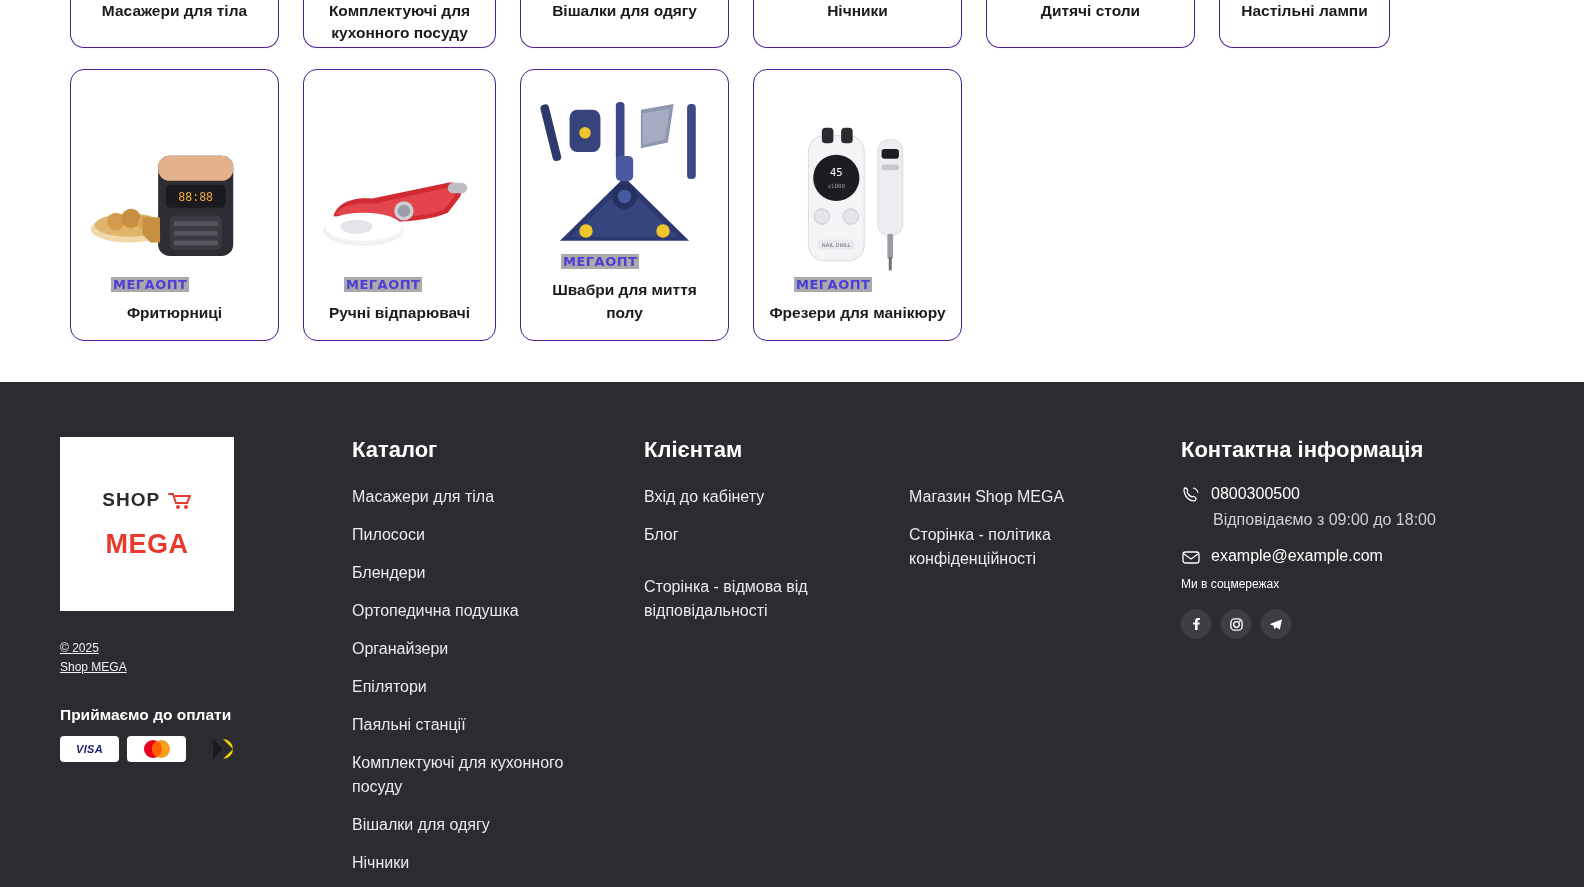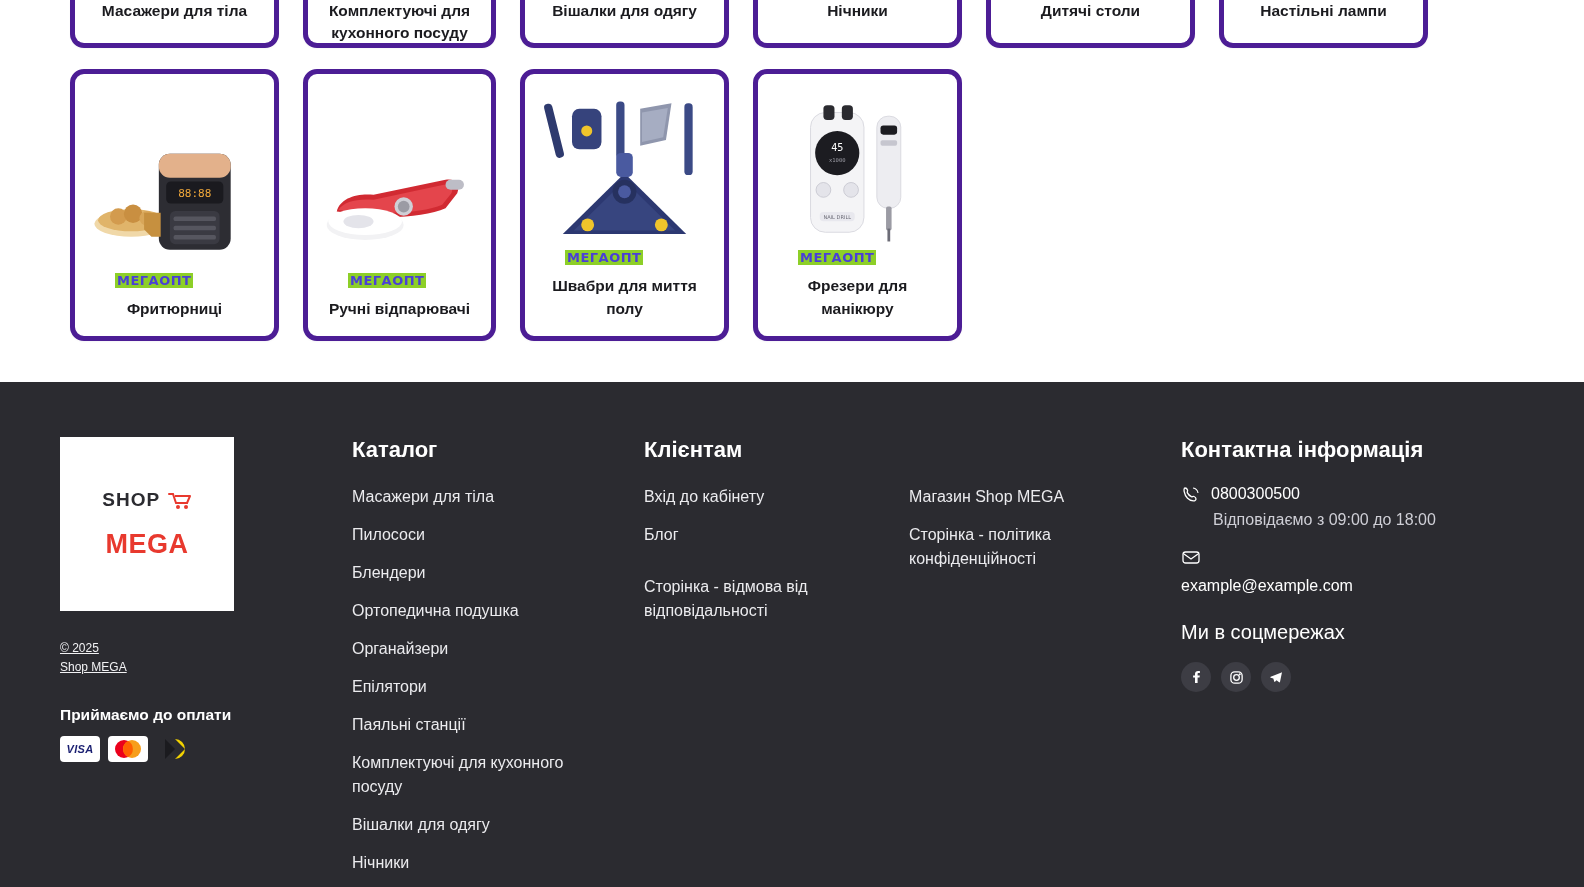--- a/index.html
+++ b/index.html
@@ -21,21 +21,21 @@
   }
 
   .row {
     display: flex;
     gap: 24px;
   }
   .row-top { align-items: flex-end; }
 
   .cat-card {
     background: #ffffff;
-    border: 5px solid #4c1d95;
+    border: 1px solid #4c1d95;
     border-radius: 14px;
     box-shadow: 0 1px 2px rgba(16,24,40,.04);
     display: flex;
     flex-direction: column;
     align-items: center;
     justify-content: flex-end;
     text-align: center;
     padding: 10px 12px 16px;
   }
 
@@ -54,21 +54,21 @@
     color: #1b1b1f;
     line-height: 1.45;
     white-space: pre-line;
   }
 
   .w1 { width: 209px; }
   .w2 { width: 193px; }
   .w3 { width: 209px; }
   .w4 { width: 209px; }
   .w5 { width: 209px; }
-  .w6 { width: 209px; }
+  .w6 { width: 171px; }
 
   .cat-card.full {
     height: 272px;
     margin-top: 21px;
   }
 
   .thumb {
     height: 185px;
     width: 100%;
     display: flex;
@@ -79,21 +79,21 @@
   .thumb svg { display: block; }
 
   .wm {
     position: absolute;
     left: 28px;
     bottom: 4px;
     font-size: 13px;
     font-weight: bold;
     letter-spacing: .5px;
     color: #3b2fd4;
-    background: #84cc16;
+    background: #a3a3a3;
     padding: 0 2px;
     opacity: .92;
     font-family: "DejaVu Sans", sans-serif;
   }
 
   .cat-title {
     font-size: 15.5px;
     font-weight: bold;
     color: #1b1b1f;
     line-height: 1.45;
@@ -157,21 +157,21 @@
     text-decoration: underline;
   }
   .pay-title {
     margin-top: 30px;
     font-size: 15.5px;
     font-weight: bold;
     color: #ffffff;
   }
   .pay-icons { display: flex; gap: 8px; margin-top: 12px; align-items: center; }
   .pay-card {
-    width: 40px; height: 26px; border-radius: 4px; background: #ffffff;
+    width: 59px; height: 26px; border-radius: 4px; background: #ffffff;
     display: flex; align-items: center; justify-content: center;
   }
   .visa-txt { font-size: 11px; font-weight: bold; font-style: italic; color: #1a1f71; letter-spacing: .3px; }
 
   .col-catalog { width: 292px; }
   .col-clients { width: 265px; }
   .col-clients2 { width: 272px; }
   .col-contacts { width: 300px; }
 
   .col-head {
@@ -186,23 +186,23 @@
     color: #ebebee;
     text-decoration: none;
     line-height: 1.5;
     margin-bottom: 14px;
     max-width: 240px;
   }
 
   .contact-row { display: flex; align-items: flex-start; gap: 10px; margin-bottom: 6px; }
   .contact-main { font-size: 16px; color: #ffffff; }
   .contact-sub { font-size: 16px; color: #cfcfd6; margin: 0 0 18px 32px; }
-  .contact-row.mail { margin-top: 10px; margin-bottom: 26px; flex-direction: column; }
-
-  .social-title { font-size: 20px; color: #ffffff; margin-bottom: 18px; }
+  .contact-row.mail { margin-top: 10px; margin-bottom: 10px; }
+
+  .social-title { font-size: 12px; color: #ffffff; margin-bottom: 18px; }
   .socials { display: flex; gap: 10px; }
   .soc {
     width: 30px; height: 30px; border-radius: 50%;
     background: #3d3d44;
     display: flex; align-items: center; justify-content: center;
   }
   .icon-sq { display:flex; align-items:center; justify-content:center; }
 </style>
 </head>
 <body>

